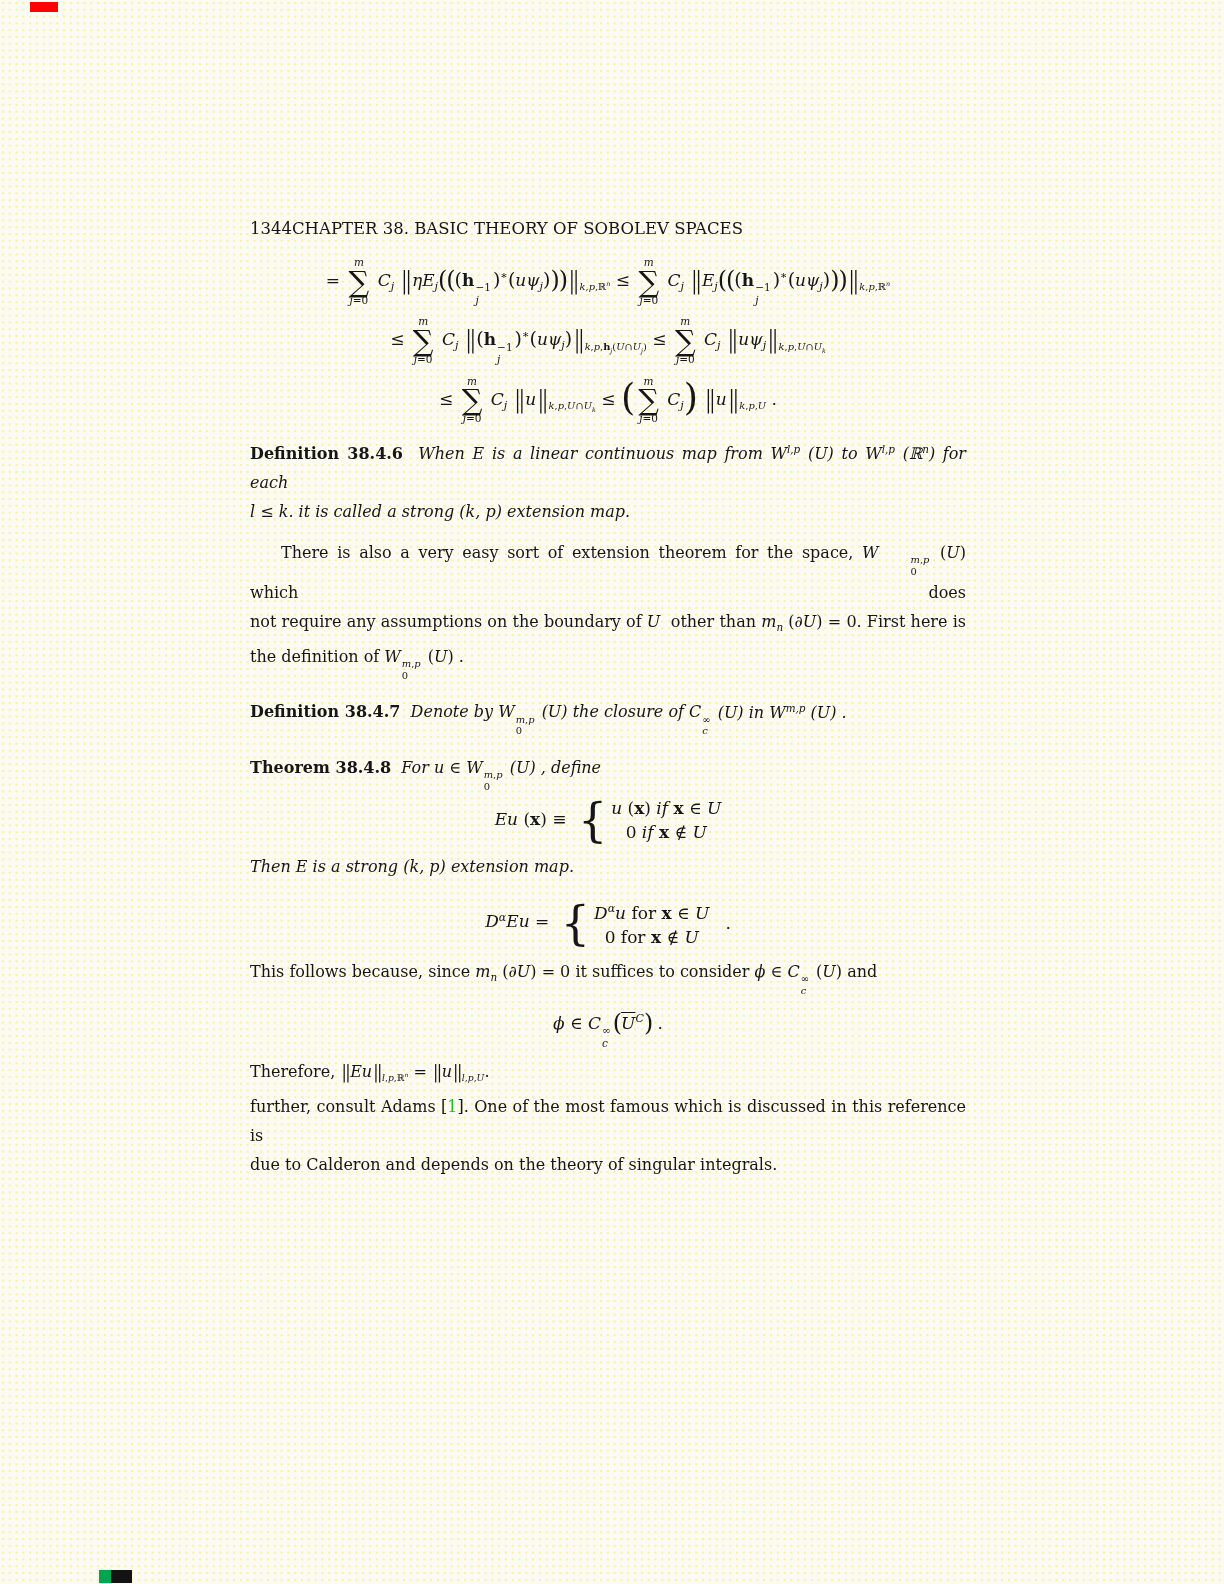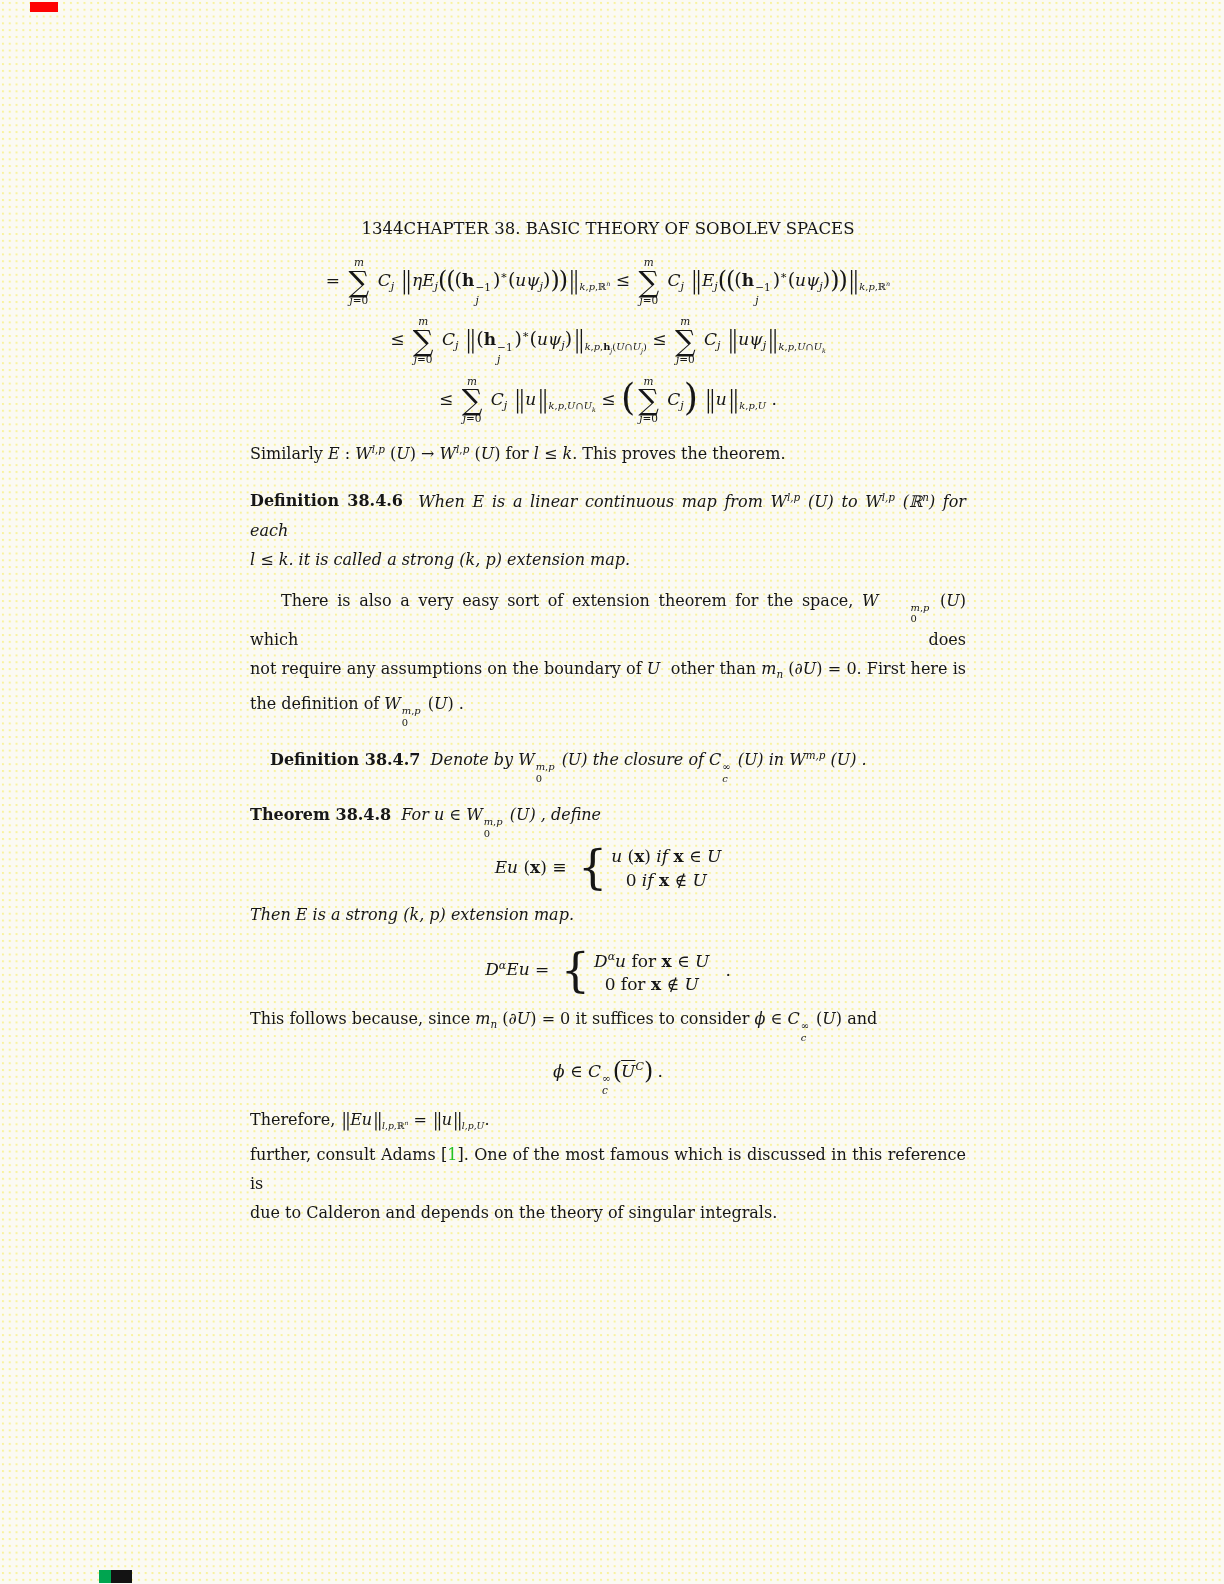--- a/index.html
+++ b/index.html
@@ -5,21 +5,21 @@
   html,body { margin:0; padding:0; }
   body {
     width:1224px; height:1584px; position:relative; overflow:hidden;
     background-color:#fbfaf3;
     background-image: radial-gradient(circle at 3px 3px, rgba(246,236,90,0.55) 0.9px, rgba(0,0,0,0) 1.5px);
     background-size:6.8px 6.8px;
     font-family:"DejaVu Serif", serif;
     color:#161616;
   }
   .content { position:absolute; left:250px; top:214px; width:716px; font-size:16px; line-height:29px; }
-  .hdr { display:flex; justify-content:center; align-items:baseline; font-size:16.5px; margin-bottom:14px; }
+  .hdr { display:flex; justify-content:flex-start; align-items:baseline; font-size:16.5px; margin-bottom:14px; }
   p.para { margin:0; }
   .jline { text-align:justify; text-align-last:justify; }
   .indent { text-indent:31px; }
   .eqblock { margin:6px 0 10px 0; }
   .eq { text-align:center; font-size:17px; margin:4px 0 10px 0; }
   sub, sup { font-size:65%; }
   .sum { display:inline-flex; flex-direction:column; align-items:center; vertical-align:middle; line-height:1; margin:0 3px; }
   .sum .sl { font-size:10.5px; line-height:1.1; }
   .sum .so { font-size:29px; line-height:0.9; }
   .ss { display:inline-flex; flex-direction:column; align-items:flex-start; line-height:1; font-size:62%; vertical-align:-0.5em; margin:0 2px 0 1px; }
@@ -84,40 +84,39 @@
           <span class="sl"><i>m</i></span>
           <span class="so">∑</span>
           <span class="sl"><i>j</i>=0</span>
         </span> <i>C</i><sub><i>j</i></sub> <span class="nm">||</span><i>u</i><span class="nm">||</span><sub class="ns"><i>k</i>,<i>p</i>,<i>U</i>∩<i>U</i><sub><i>k</i></sub></sub> ≤ <span class="bp2">(</span><span class="sum">
           <span class="sl"><i>m</i></span>
           <span class="so">∑</span>
           <span class="sl"><i>j</i>=0</span>
         </span> <i>C</i><sub><i>j</i></sub><span class="bp2">)</span> <span class="nm">||</span><i>u</i><span class="nm">||</span><sub class="ns"><i>k</i>,<i>p</i>,<i>U</i></sub> .</div>
   </div>
 
-  <p class="para" style="margin-bottom:14px;">Similarly <i>E</i> : <i>W</i><sup><i>l</i>,<i>p</i></sup> (<i>U</i>) → <i>W</i><sup><i>l</i>,<i>p</i></sup> (<i>U</i>) for <i>l</i> ≤ <i>k</i>. This proves the theorem.</p>
 
   <div style="margin-bottom:12px;">
     <div class="jline"><b>Definition 38.4.6</b>&nbsp; <i>When E is a linear continuous map from W<sup>l,p</sup> (U) to W<sup>l,p</sup> (ℝ<sup>n</sup>) for each</i></div>
     <div><i>l ≤ k. it is called a strong (k, p) extension map.</i></div>
   </div>
 
   <div style="margin-bottom:12px;">
     <div class="jline indent">There is also a very easy sort of extension theorem for the space, <i>W</i><span class="ss">
           <span><i>m</i>,<i>p</i></span>
           <span>0</span>
         </span> (<i>U</i>) which does</div>
     <div class="jline">not require any assumptions on the boundary of <i>U</i>&nbsp; other than <i>m</i><sub><i>n</i></sub> (∂<i>U</i>) = 0. First here is</div>
     <div>the definition of <i>W</i><span class="ss">
           <span><i>m</i>,<i>p</i></span>
           <span>0</span>
         </span> (<i>U</i>) .</div>
   </div>
 
-  <p class="para" style="margin-bottom:16px;margin-left:20px;"><b>Definition 38.4.7</b>&nbsp; <i>Denote by W</i><span class="ss">
+  <p class="para" style="margin-bottom:16px;"><b>Definition 38.4.7</b>&nbsp; <i>Denote by W</i><span class="ss">
         <span><i>m</i>,<i>p</i></span>
         <span>0</span>
       </span> <i>(U) the closure of C</i><span class="ss">
         <span>∞</span>
         <span><i>c</i></span>
       </span> <i>(U) in W<sup>m,p</sup> (U) .</i></p>
 
   <p class="para" style="margin-bottom:4px;"><b>Theorem 38.4.8</b>&nbsp; <i>For u ∈ W</i><span class="ss">
         <span><i>m</i>,<i>p</i></span>
         <span>0</span>

